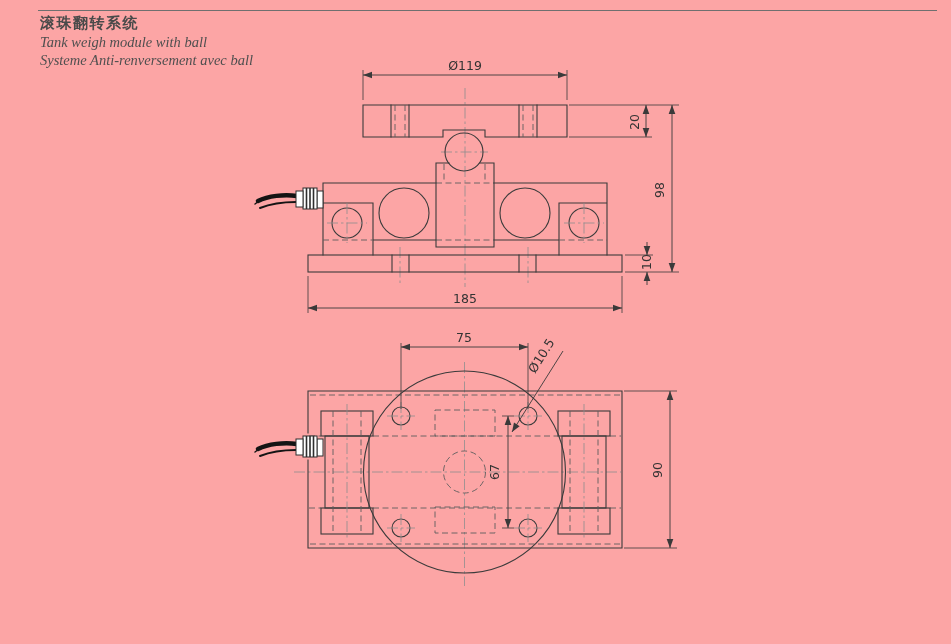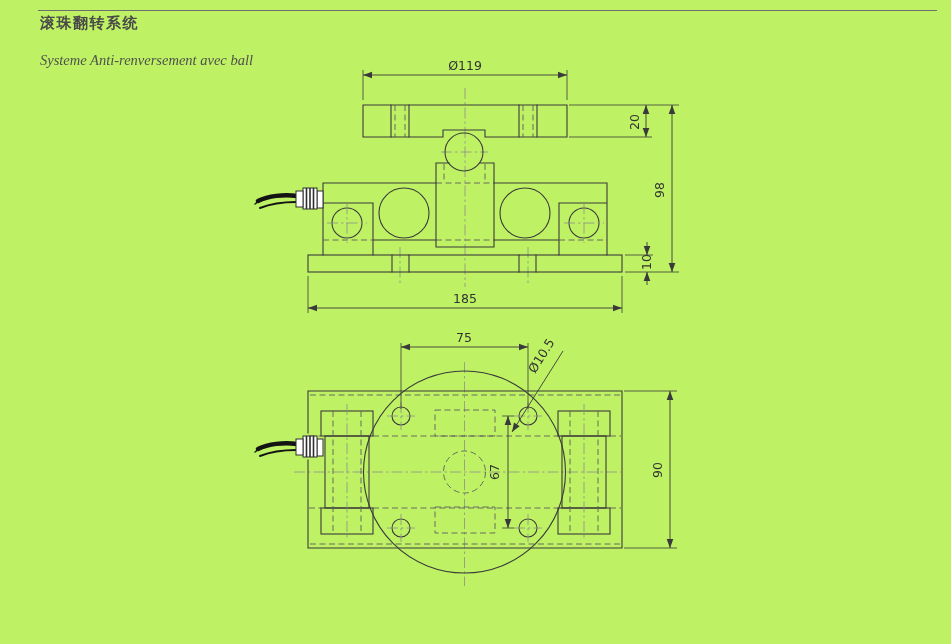--- a/index.html
+++ b/index.html
@@ -1,16 +1,16 @@
 <!DOCTYPE html>
 <html><head>
 <meta charset="utf-8">
 <style>
   html,body{margin:0;padding:0;background:#fff;}
-  #page{position:relative;width:951px;height:644px;background:#bef264;overflow:hidden;
+  #page{position:relative;width:951px;height:644px;background:#fca5a5;overflow:hidden;
         font-family:"Liberation Sans",sans-serif;}
   .toprule{position:absolute;left:38px;top:10px;width:899px;height:0;
            border-top:1.6px solid #6f6f6f;}
   .title-zh{position:absolute;left:40px;top:14px;font-family:"DejaVu Sans",sans-serif;
             font-weight:bold;font-size:15px;letter-spacing:1.5px;color:#4a4a4a;}
   .title-en,.title-fr{position:absolute;left:40px;font-family:"Liberation Serif",serif;
             font-style:italic;font-size:14.5px;color:#4f4f4f;}
   .title-en{top:34px;}
   .title-fr{top:52px;}
   svg{position:absolute;left:0;top:0;}
@@ -24,20 +24,21 @@
   .gl {fill:#ffffff;stroke:#2e2e2e;stroke-width:1;}
   .glr{stroke:#2e2e2e;stroke-width:1.6;}
 </style>
 </head>
 <body>
 
 <div id="page">
 
   <div class="toprule"></div>
   <div class="title-zh">滚珠翻转系统</div>
+  <div class="title-en">Tank weigh module with ball</div>
   <div class="title-fr">Systeme Anti-renversement avec ball</div>
 
   <svg width="951" height="644" viewBox="0 0 951 644">
     <defs>
       <marker id="arr" viewBox="0 0 10 10" refX="10" refY="5" markerWidth="11" markerHeight="9" markerUnits="userSpaceOnUse" orient="auto-start-reverse">
         <path d="M0,1.3 L10,5 L0,8.7 Z" fill="#3a3a3a"></path>
       </marker>
     </defs>
 
     <g>

